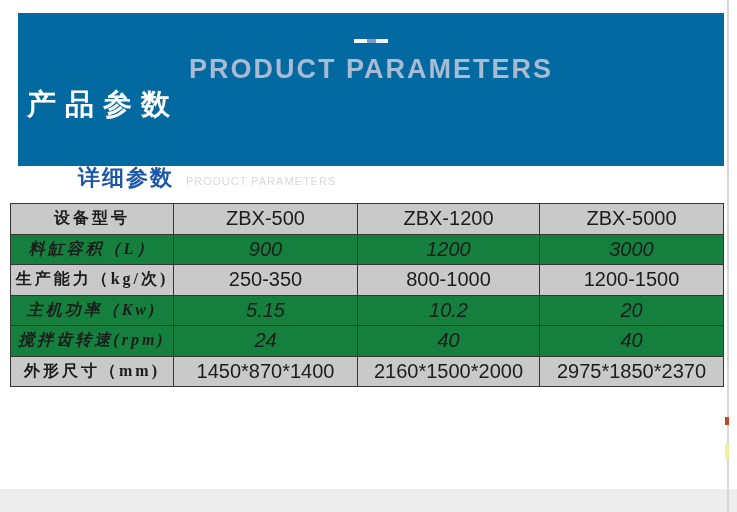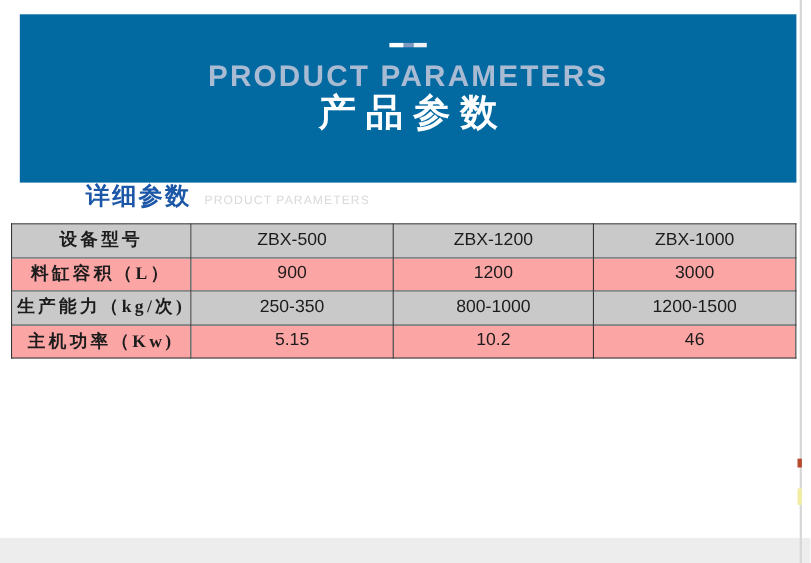--- a/index.html
+++ b/index.html
@@ -8,40 +8,40 @@
 
   
   .banner{position:absolute;left:18px;top:13px;width:706px;height:153px;background:#0369a1;}
   .banner-dash{position:absolute;left:50%;top:26px;transform:translateX(-50%);display:flex;height:4px;}
   .banner-dash .d1{width:13px;background:#ffffff;}
   .banner-dash .d2{width:9px;background:#7b99c1;}
   .banner-dash .d3{width:12px;background:#eef1f6;}
   .banner-title-en{position:absolute;left:0;top:42px;width:100%;text-align:center;
           color:#a9bbd2;font-size:27px;font-weight:800;letter-spacing:2px;line-height:28px;
           font-family:"Liberation Sans",sans-serif;}
-  .banner-title-zh{position:absolute;left:0;top:74px;width:100%;text-align:center;
-          color:#ffffff;font-size:34px;font-weight:bold;letter-spacing:9px;text-indent:9px;
+  .banner-title-zh{position:absolute;left:0;top:74px;width:100%;text-align:left;
+          color:#ffffff;font-size:29px;font-weight:bold;letter-spacing:9px;text-indent:9px;
           line-height:34px;font-family:"Liberation Serif",serif;}
 
   
   .section-heading{position:absolute;left:78px;top:163px;white-space:nowrap;}
   .heading-zh{color:#1d57a8;font-size:22px;font-weight:bold;letter-spacing:2px;
           font-family:"Liberation Sans",sans-serif;margin-top:23px;}
   .heading-en{color:#d9d9d9;font-size:11px;letter-spacing:1px;margin-left:12px;
           font-family:"Liberation Sans",sans-serif;}
 
   
   table.params{position:absolute;left:10px;top:203px;width:713px;border-collapse:collapse;
           table-layout:fixed;}
   table.params td{border:1.5px solid #363636;height:29.5px;text-align:center;vertical-align:middle;
           padding:0;color:#1c1c1c;overflow:hidden;}
   tr.gray td{background:#c9c9c9;}
-  tr.white td{background:#fca5a5;}
+  tr.white td{background:#15803d;font-style:italic;}
   td.lbl{font-family:"Liberation Serif",serif;font-weight:bold;font-size:16px;letter-spacing:3px;}
-  td.val{font-family:"Liberation Sans",sans-serif;font-size:16px;letter-spacing:0;}
+  td.val{font-family:"Liberation Sans",sans-serif;font-size:20px;letter-spacing:0;}
 
   
   .bottom-strip{position:absolute;left:0;top:489px;width:737px;height:23px;background:#ededed;}
   .page-edge-line{position:absolute;left:727px;top:0;width:2px;height:512px;background:#d6d6d6;}
   .tick-red{position:absolute;left:725px;top:417px;width:4px;height:8px;background:#b54a2f;}
   .tick-yellow{position:absolute;left:725px;top:444px;width:4px;height:15px;background:#f1eda2;}
 </style>
 </head>
 <body>
 
@@ -66,39 +66,51 @@
       <col style="width:163px">
         <col style="width:184px">
         <col style="width:182px">
         <col style="width:184px">
     </colgroup>
     <tbody>
       <tr class="gray">
         <td class="lbl">设备型号</td>
         <td class="val">ZBX-500</td>
         <td class="val">ZBX-1200</td>
-        <td class="val">ZBX-1000</td>
+        <td class="val">ZBX-5000</td>
       </tr>
       <tr class="white">
         <td class="lbl">料缸容积（L）</td>
         <td class="val">900</td>
         <td class="val">1200</td>
         <td class="val">3000</td>
       </tr>
       <tr class="gray">
         <td class="lbl">生产能力（kg/次)</td>
         <td class="val">250-350</td>
         <td class="val">800-1000</td>
         <td class="val">1200-1500</td>
       </tr>
       <tr class="white">
         <td class="lbl">主机功率（Kw)</td>
         <td class="val">5.15</td>
         <td class="val">10.2</td>
-        <td class="val">46</td>
+        <td class="val">20</td>
+      </tr>
+      <tr class="white">
+        <td class="lbl">搅拌齿转速(rpm)</td>
+        <td class="val">24</td>
+        <td class="val">40</td>
+        <td class="val">40</td>
+      </tr>
+      <tr class="gray">
+        <td class="lbl">外形尺寸（mm)</td>
+        <td class="val">1450*870*1400</td>
+        <td class="val">2160*1500*2000</td>
+        <td class="val">2975*1850*2370</td>
       </tr>
     </tbody>
   </table>
 
   <div class="bottom-strip"></div>
   <div class="page-edge-line"></div>
   <div class="tick-red"></div>
   <div class="tick-yellow"></div>
 
 </div>

